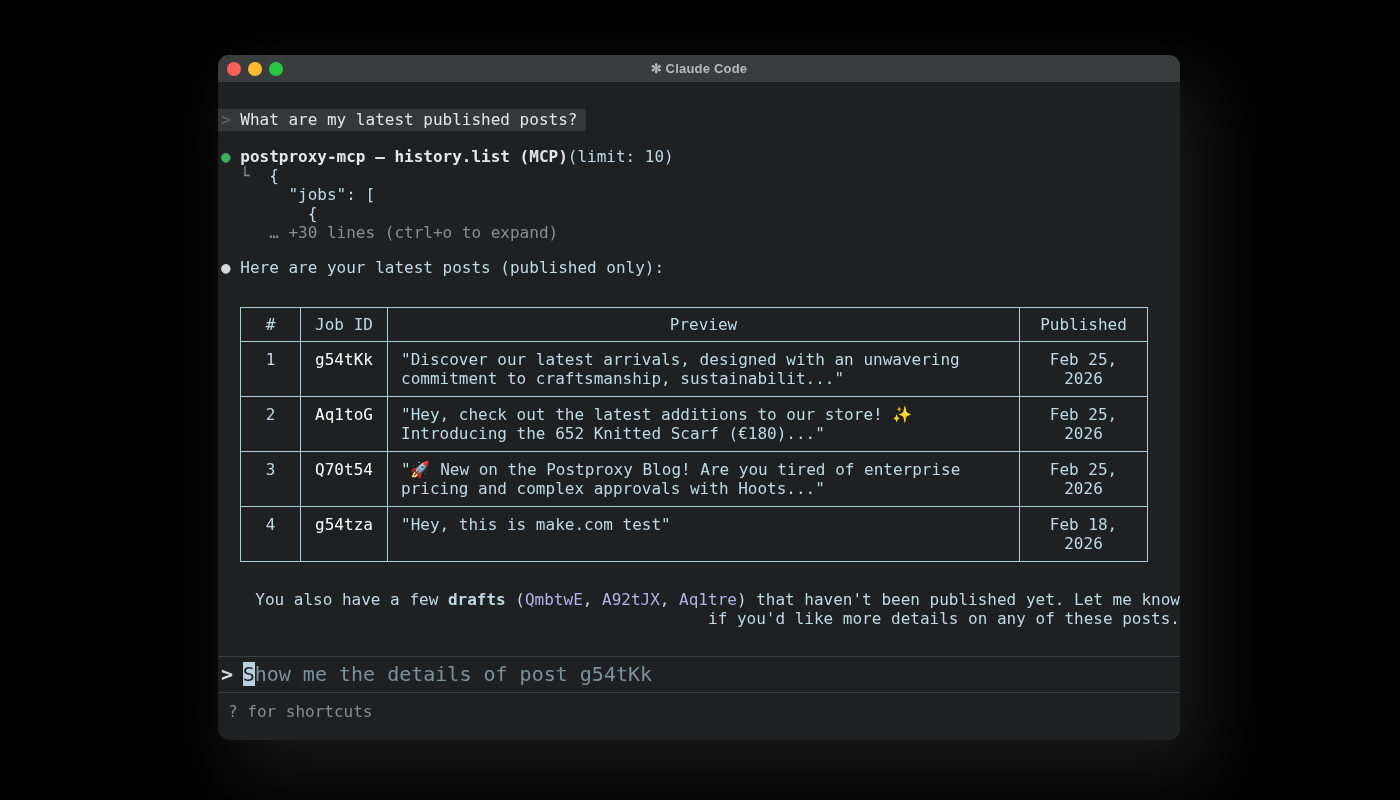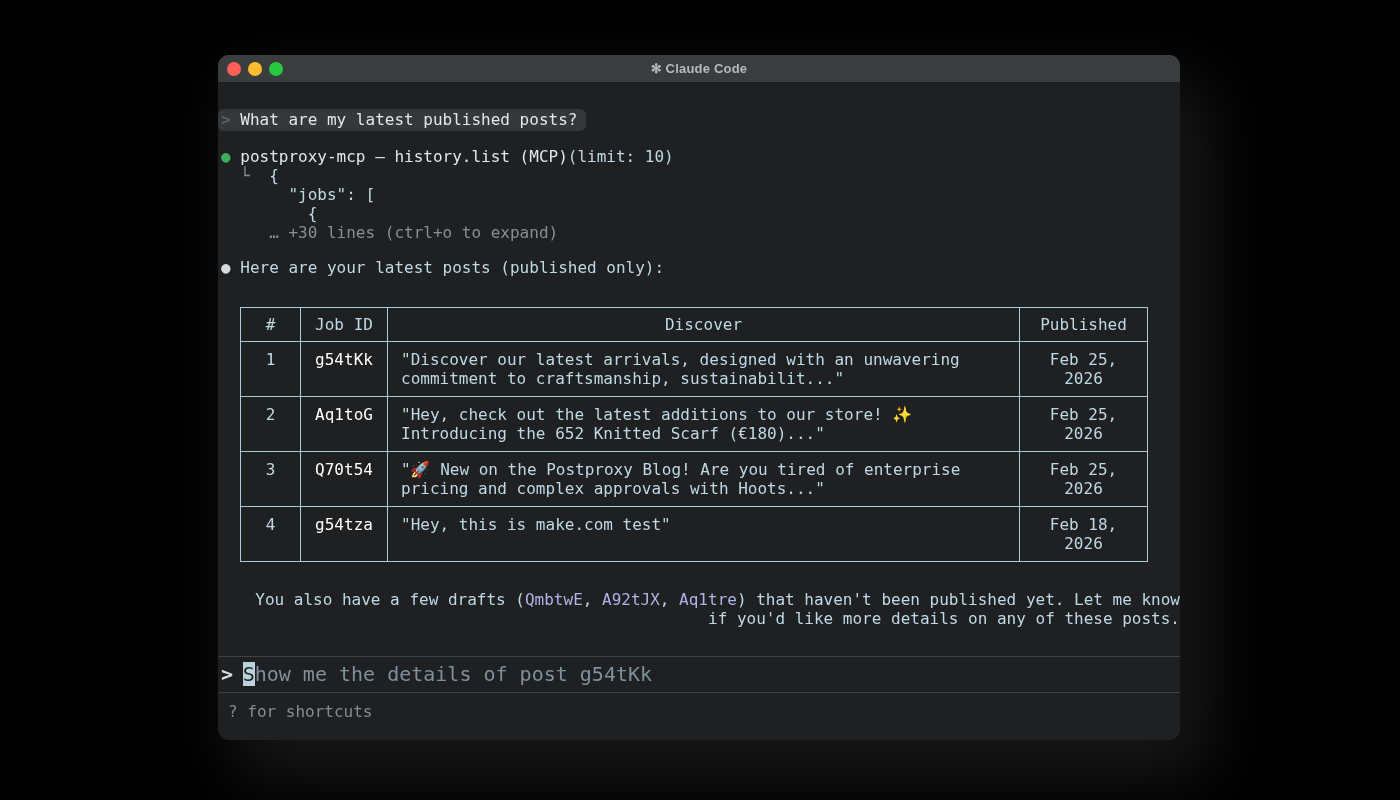--- a/index.html
+++ b/index.html
@@ -28,25 +28,25 @@
   .content { position:absolute; top:29px; left:0; right:0; bottom:0; overflow:hidden; }
   .line { white-space:pre; font-size:16px; line-height:19px; padding-left:3px; }
   .seg { white-space:pre; }
   .c-bright { color:#E3E7E9; }
   .c-txt    { color:#BFD9E4; }
   .c-dim    { color:#878F96; }
   .c-dim2   { color:#62686C; }
   .c-green  { color:#3FAE5A; }
   .c-white  { color:#D5DADC; }
   .c-id     { color:#AFB3E8; }
-  .b { font-weight:normal; }
+  .b { font-weight:bold; }
 
   .user-line { margin-top:25px; height:22px; line-height:22px; }
   .user-bubble { display:inline-block; background:#35383A; line-height:22px;
-                 margin-left:-3px; padding-left:3px; padding-right:9px;border-radius:6px; }
+                 margin-left:-3px; padding-left:3px; padding-right:9px; }
 
   .tool-block { margin-top:16px; }
   .resp-line  { margin-top:16px; }
 
   
   .table-wrap { margin-top:30px; margin-left:22px; }
   table { border-collapse:collapse; table-layout:fixed; width:907px;
           font-size:16px; line-height:19px; color:#BFD9E4; }
   th, td { border:1px solid #A9CED9; vertical-align:top; white-space:pre-wrap;
            overflow:hidden; }
@@ -102,21 +102,21 @@
           <colgroup>
               <col style="width:60px">
               <col style="width:87px">
               <col style="width:632px">
               <col style="width:128px">
             </colgroup>
           <thead>
               <tr>
                 <th>#</th>
                 <th>Job ID</th>
-                <th>Discover</th>
+                <th>Preview</th>
                 <th>Published</th>
               </tr>
             </thead>
           <tbody>
               <tr>
                 <td>1</td>
                 <td>g54tKk</td>
                 <td>"Discover our latest arrivals, designed with an unwavering
 commitment to craftsmanship, sustainabilit..."</td>
                 <td>Feb 25,

